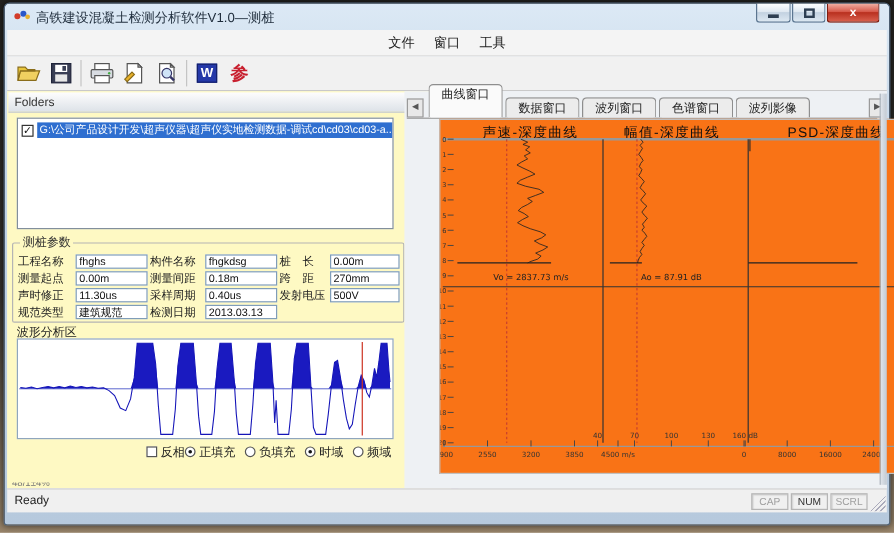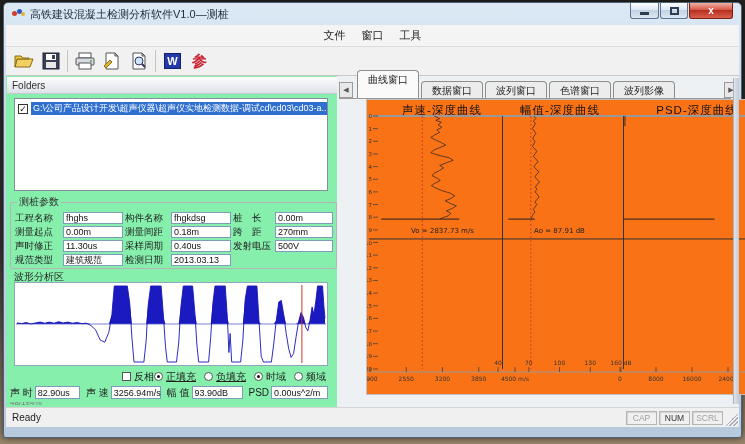--- a/index.html
+++ b/index.html
@@ -37,21 +37,21 @@
   
   .menubar { position:absolute; left:2px; right:2px; top:22px; height:22px; background:#f4f4f4; border-bottom:1px solid #dcdcdc; display:flex; align-items:center;justify-content:center; }
   .menubar .mitem { font-size:11px; color:#222; padding:3px 8px; }
   .toolbar { position:absolute; left:2px; right:2px; top:44px; height:29px; background:#f1f1f1; border-bottom:1px solid #c9c9c9; display:flex; align-items:center; padding-left:4px; }
   .tbtn { width:27px; height:25px; display:flex; align-items:center; justify-content:center; }
   .tsep { width:1px; height:22px; background:#c4c4c4; margin:0 3px; }
   .word-box { width:17px; height:16px; background:#2438a8; border:1px solid #13206b; color:#fff; font-weight:bold; font-size:11px; text-align:center; line-height:15px; }
   .param-char { color:#c81f2e; font-size:15px; font-weight:bold; }
   
   .main { position:absolute; left:2px; right:2px; top:73px; height:331px; background:#eef1f4; }
-  .left-panel { position:absolute; left:0; top:0; width:376px; height:331px; background:#86efac; border-right:6px solid #8b5cf6; }
+  .left-panel { position:absolute; left:0; top:0; width:376px; height:331px; background:#fef9c3; border-right:6px solid #8b5cf6; }
   .folders-header { position:absolute; left:1px; right:1px; top:1px; height:17px;
     background:linear-gradient(180deg,#fdfdfd,#dde2e8); border-bottom:1px solid #c5cad0;
     font-size:10px; color:#333; line-height:17px; padding-left:5px; }
   .folders-close { position:absolute; right:5px; top:2px; width:12px; height:12px; font-size:9px; line-height:12px; text-align:center; color:#444; }
   .folders-list { position:absolute; left:8px; top:22px; width:314px; height:93px; background:#fff; border:1px solid #828f9c; overflow:hidden; }
   .folder-item { height:15px; display:flex; align-items:center; margin-top:2px; }
   .folder-check { width:10px; height:10px; background:#fff; border:1px solid #333; margin:0 3px 0 3px; font-size:9px; line-height:9px; text-align:center; color:#111; flex:none; }
   .folder-path { background:#2f6fd0; color:#fff; font-size:9px; line-height:13px; padding:0 2px; white-space:nowrap; overflow:hidden; }
   fieldset.params { position:absolute; left:4px; top:119px; width:321px; height:74px; border:1px solid #b4b4b4; border-radius:2px; padding:2px 3px 0 4px; }
   fieldset.params legend { font-size:10px; color:#333; padding:0 2px; margin-left:2px; }
@@ -59,21 +59,21 @@
   .plabel { font-size:9.5px; color:#222; white-space:nowrap; }
   .pinput { height:12px; background:#fff; border:1px solid #7f9db9; font-size:9px; line-height:11px; padding-left:2px; color:#111; white-space:nowrap; overflow:hidden; }
   .wave-label { position:absolute; left:8px; top:194px; font-size:10px; color:#222; }
   .wave-box { position:absolute; left:8px; top:206px; width:314px; height:84px; background:#fff; border:1px solid #8fa6bd; }
   
   .ctrl1 { position:absolute; left:0; top:294px; width:330px; height:13px; font-size:10px; color:#222; }
   .ctrl1 span.lab { margin-right:2px; }
   .cbox { display:inline-block; width:9px; height:9px; border:1px solid #555; background:#fff; vertical-align:-1px; margin-right:3px; }
   .rad { display:inline-block; width:9px; height:9px; border:1px solid #555; border-radius:50%; background:#fff; vertical-align:-1px; margin-right:3px; position:relative; }
   .rad.sel::after { content:""; position:absolute; left:2px; top:2px; width:3px; height:3px; border-radius:50%; background:#111; }
-  .ctrl1 .g1 { position:absolute; left:88px;padding-left:28px; } .ctrl1 .g2 { position:absolute; left:148px;text-decoration:underline; } .ctrl1 .g3 { position:absolute; left:248px; }
+  .ctrl1 .g1 { position:absolute; left:88px;padding-left:28px; } .ctrl1 .g2 { position:absolute; left:148px; } .ctrl1 .g3 { position:absolute; left:248px; }
   .ctrl2 { position:absolute; left:4px; top:309px; width:324px; height:15px; display:flex; align-items:center; font-size:10px; color:#222; }
   .ctrl2 .flab { white-space:pre; margin-right:2px; }
   .ctrl2 .finput { height:13px; background:#fff; border:1px solid #7f9db9; font-size:9px; line-height:12px; padding-left:2px; margin-right:6px; color:#111; }
   .clipped { position:absolute; left:4px; top:326px; width:80px; height:5px; overflow:hidden; font-size:8px; color:#777; }
   .clipped span { position:relative; top:-4px; }
   
   .right-panel { position:absolute; left:331px; top:0; right:0; height:331px; background:#eef1f4; }
   .tabstrip { position:absolute; left:2px; right:8px; top:4px; height:19px; border-bottom:1px solid #9a9a9a; display:flex; align-items:flex-end; }
   .tab-arrow { width:14px; height:16px; background:#e8e8e8; border:1px solid #9a9a9a; font-size:7px; color:#555; text-align:center; line-height:14px; margin-right:4px; flex:none; }
   .tab-arrow.right { position:absolute; right:0; bottom:1px; margin:0; }
@@ -220,30 +220,20 @@
             <polyline points="2.0,39.9 6.6,40.6 11.2,39.5 15.9,41.0 20.5,39.9 25.1,39.1 29.7,40.2 34.3,39.1 39.0,40.2 43.6,38.7 48.2,39.9 52.8,39.1 57.4,40.2 62.1,39.5 66.7,40.6 71.3,40.2 75.9,42.5 80.5,46.7 85.2,57.0 89.8,59.2 93.8,49.4 96.9,31.5 99.3,3.0 112.3,3.0 114.7,20.1 116.9,54.3 119.0,79.0 128.9,79.0 131.1,58.1 133.2,22.0 135.7,3.0 146.1,3.0 148.6,35.3 150.5,63.8 152.3,79.0 161.5,79.0 163.7,60.0 165.9,23.9 168.3,3.0 177.6,3.0 180.0,31.5 181.9,61.9 183.7,79.0 193.6,79.0 195.7,54.3 197.9,20.1 200.0,3.0 210.2,3.0 212.4,35.3 213.9,69.5 215.1,50.5 216.7,79.0 225.6,79.0 227.8,58.1 230.2,16.3 232.4,3.0 241.9,3.0 244.1,39.1 246.2,73.3 248.4,79.0 256.4,79.0 258.6,61.9 261.3,37.2 263.8,19.0 266.3,17.4 268.7,31.5 271.2,50.5 273.7,65.7 276.1,74.4 278.6,70.6 281.0,54.3 283.5,39.1 286.0,29.6 288.4,34.2 290.6,44.0 292.8,47.8 294.9,38.0 297.1,23.9 298.9,31.5 300.8,18.2 302.6,3.0 307.5,3.0 309.1,25.8 310.0,35.3" fill="none" stroke="#1515b8" stroke-width="0.9"></polyline>
             <line x1="286.90000000000003" y1="2" x2="286.90000000000003" y2="80" stroke="#cc3322" stroke-width="1"></line>
           </svg>
       </div>
 
       <div class="ctrl1">
         <span class="g1"><span class="cbox" id="invert-box"></span><span class="lab">反相</span></span>
         <span class="g2" id="fill-group"><span style="margin-right: 8px;"><span class="rad sel"></span><span>正填充</span></span><span style="margin-right: 8px;"><span class="rad"></span><span>负填充</span></span></span>
         <span class="g3" id="domain-group"><span style="margin-right: 8px;"><span class="rad sel"></span><span>时域</span></span><span style="margin-right: 8px;"><span class="rad"></span><span>频域</span></span></span>
       </div>
-      <div class="ctrl2" id="ctrl2">
-          <span class="flab">声 时</span>
-          <span class="finput" style="width: 46px;">82.90us</span>
-          <span class="flab">声 速</span>
-          <span class="finput" style="width: 50px;">3256.94m/s</span>
-          <span class="flab">幅 值</span>
-          <span class="finput" style="width: 52px;">93.90dB</span>
-          <span class="flab">PSD</span>
-          <span class="finput" style="width: 58px;">0.00us^2/m</span>
-        </div>
       <div class="clipped"><span>48/1±4%</span></div>
     </div>
 
     <div class="right-panel">
       <div class="tabstrip" id="tabstrip">
         <span class="tab-arrow">◀</span>
       <span class="tab active">曲线窗口</span>
           <span class="tab">数据窗口</span>
           <span class="tab">波列窗口</span>
           <span class="tab">色谱窗口</span>

